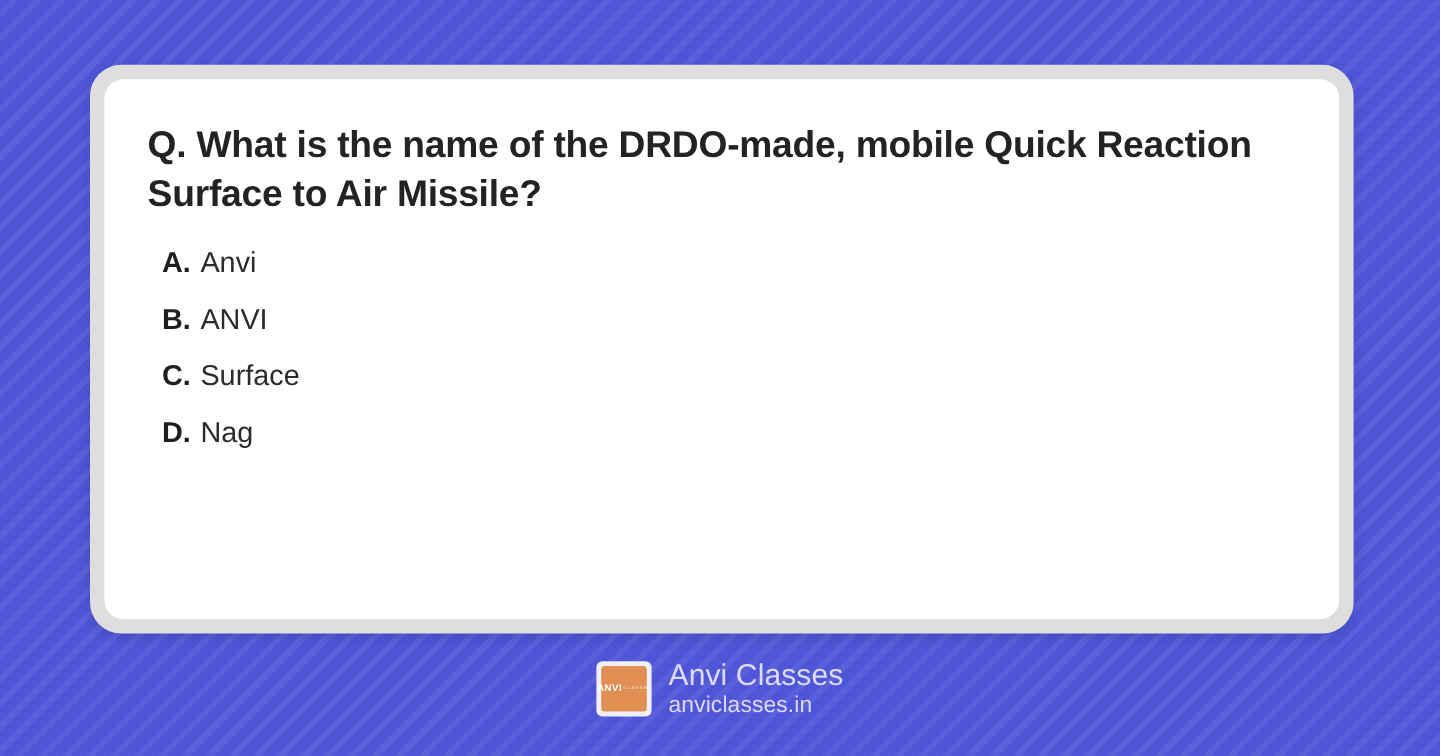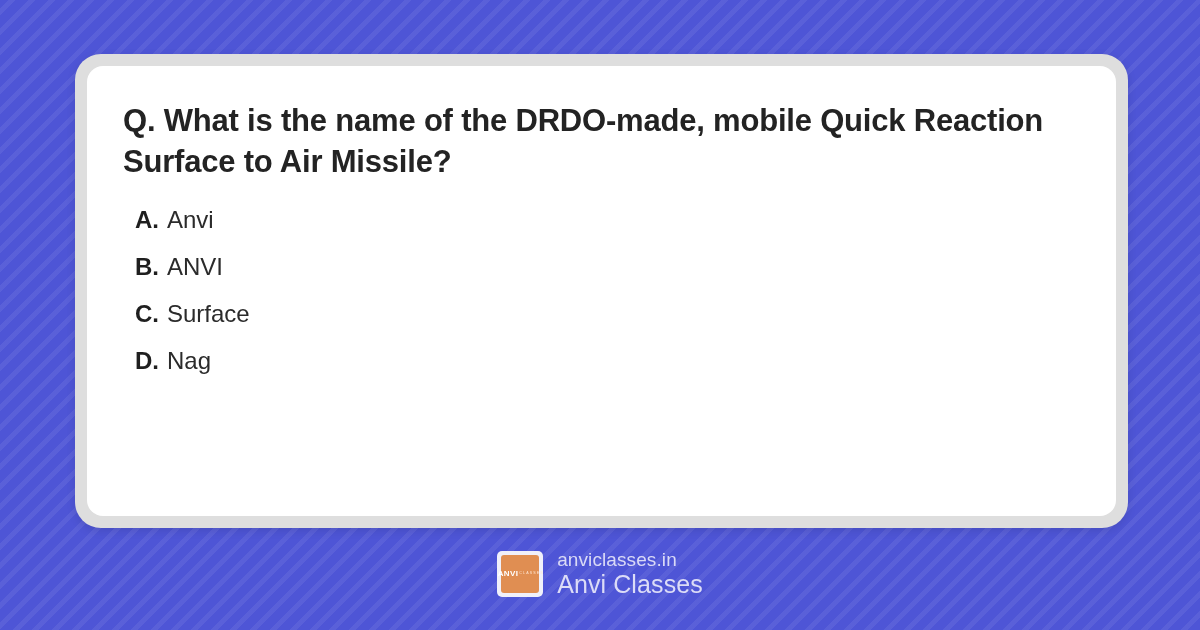--- a/index.html
+++ b/index.html
@@ -194,17 +194,17 @@
         <path d="M10 0.8 L19 4.2 L10 7.6 L1 4.2 Z" fill="#ffffff"></path>
         <path d="M4.8 5.6 L4.8 8.4 C4.8 9.6 7.2 10.3 10 10.3 C12.8 10.3 15.2 9.6 15.2 8.4 L15.2 5.6 L10 7.8 Z" fill="#ffffff"></path>
         <rect x="18.3" y="4.2" width="0.9" height="4.6" fill="#ffffff"></rect>
       </svg>
       <div id="brand-logo-name">ANVI</div>
       <div id="brand-logo-sub">CLASSES</div>
     </div>
   </div>
 
   <div id="brand-text">
+    <div id="brand-title">Anvi Classes</div>
     <div id="brand-url">anviclasses.in</div>
-    <div id="brand-title">Anvi Classes</div>
   </div>
 
 </div>
 
 </body></html>

